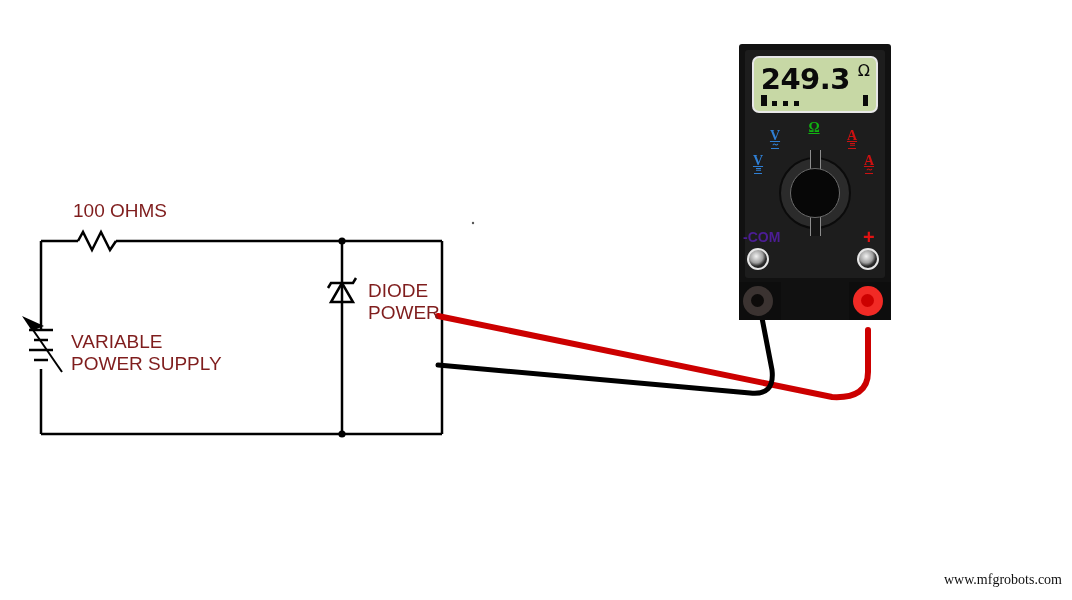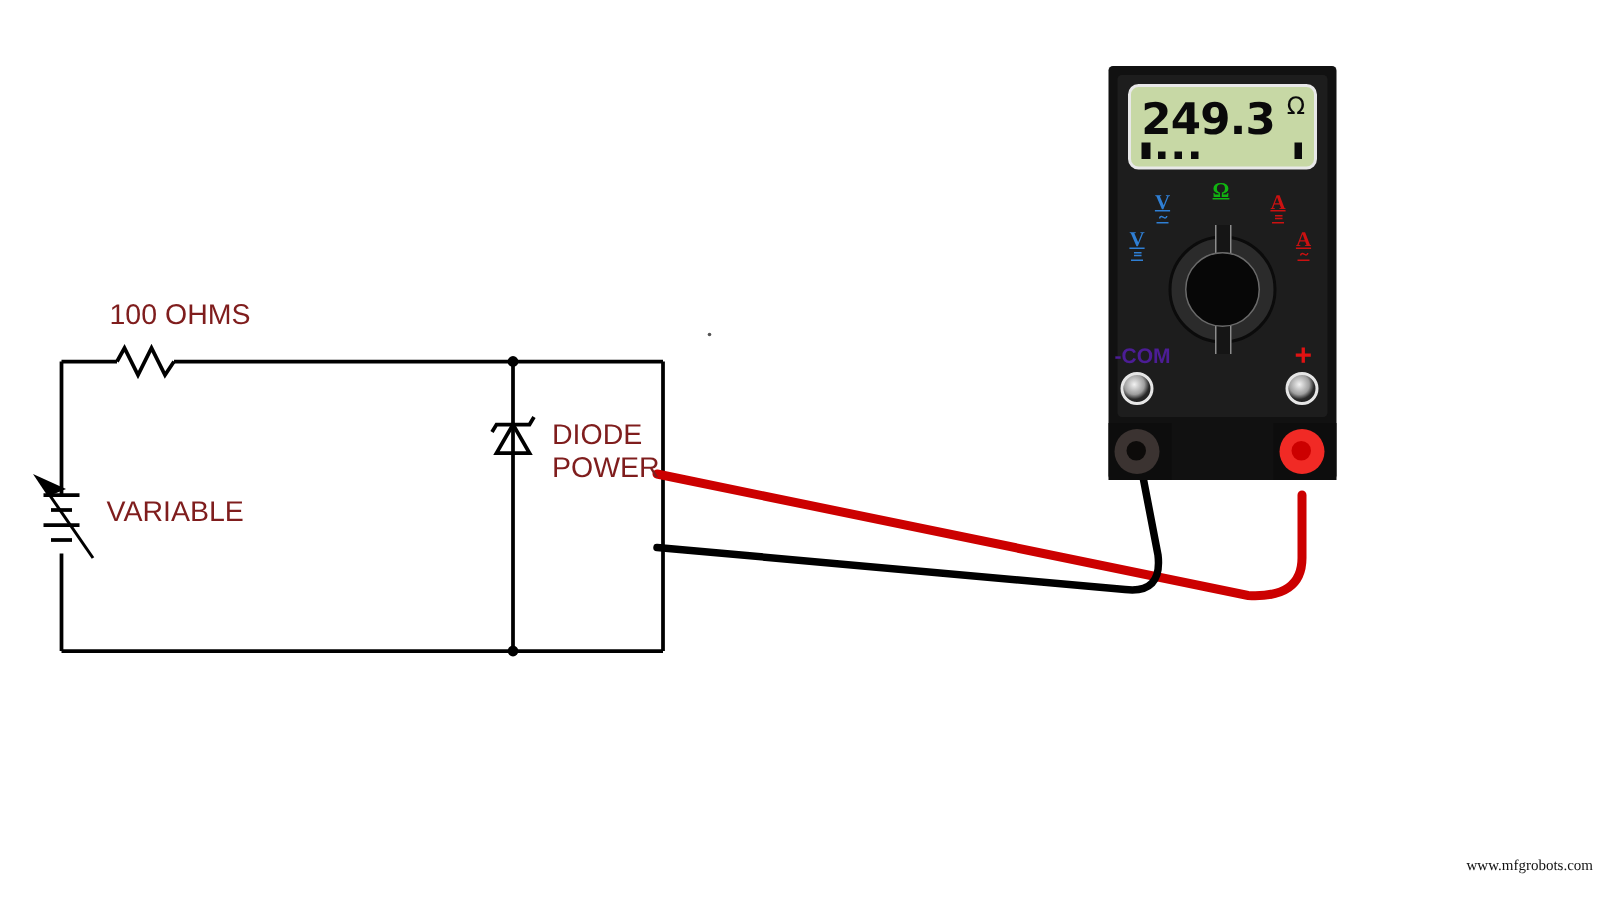--- a/index.html
+++ b/index.html
@@ -142,21 +142,21 @@
     box-sizing: border-box;
   }
   .plug-hole {
     width: 13px; height: 13px; border-radius: 50%;
   }
 
   #watermark {
     right: 10px;
     top: 572px;
     font-family: "Liberation Serif", serif;
-    font-size: 10px;
+    font-size: 14px;
     color: #111111;
   }
 </style>
 </head>
 <body>
 
 <div id="canvas">
 
   <svg class="abs" style="left:0; top:0;" width="1072" height="600" viewBox="0 0 1072 600">
 
@@ -202,20 +202,21 @@
     <path d="M438,316 L832,397 Q868,399 868,372 L868,330" fill="none" stroke="#cc0000" stroke-width="6" stroke-linecap="round"></path>
 
     <path d="M438,365 L750,393 Q775,396 772,370 L762,318" fill="none" stroke="#000000" stroke-width="5" stroke-linecap="round"></path>
 
     <circle cx="473" cy="223" r="1.2" fill="#555555"></circle>
   </svg>
 
   <div class="abs circ-label" style="left:73px; top:200px;">100 OHMS</div>
 
   <div class="abs circ-label" style="left:71px; top:331px;text-align:center;">VARIABLE</div>
+  <div class="abs circ-label" style="left:71px; top:353px;">POWER SUPPLY</div>
 
   <div class="abs circ-label" style="left:368px; top:280px;">DIODE</div>
   <div class="abs circ-label" style="left:368px; top:302px;">POWER</div>
 
   <div class="abs" id="meter-body"></div>
   <div class="abs" id="meter-face"></div>
 
   <div class="abs" id="meter-lcd">
     <div id="lcd-value">249.3</div>
     <div id="lcd-unit">Ω</div>

